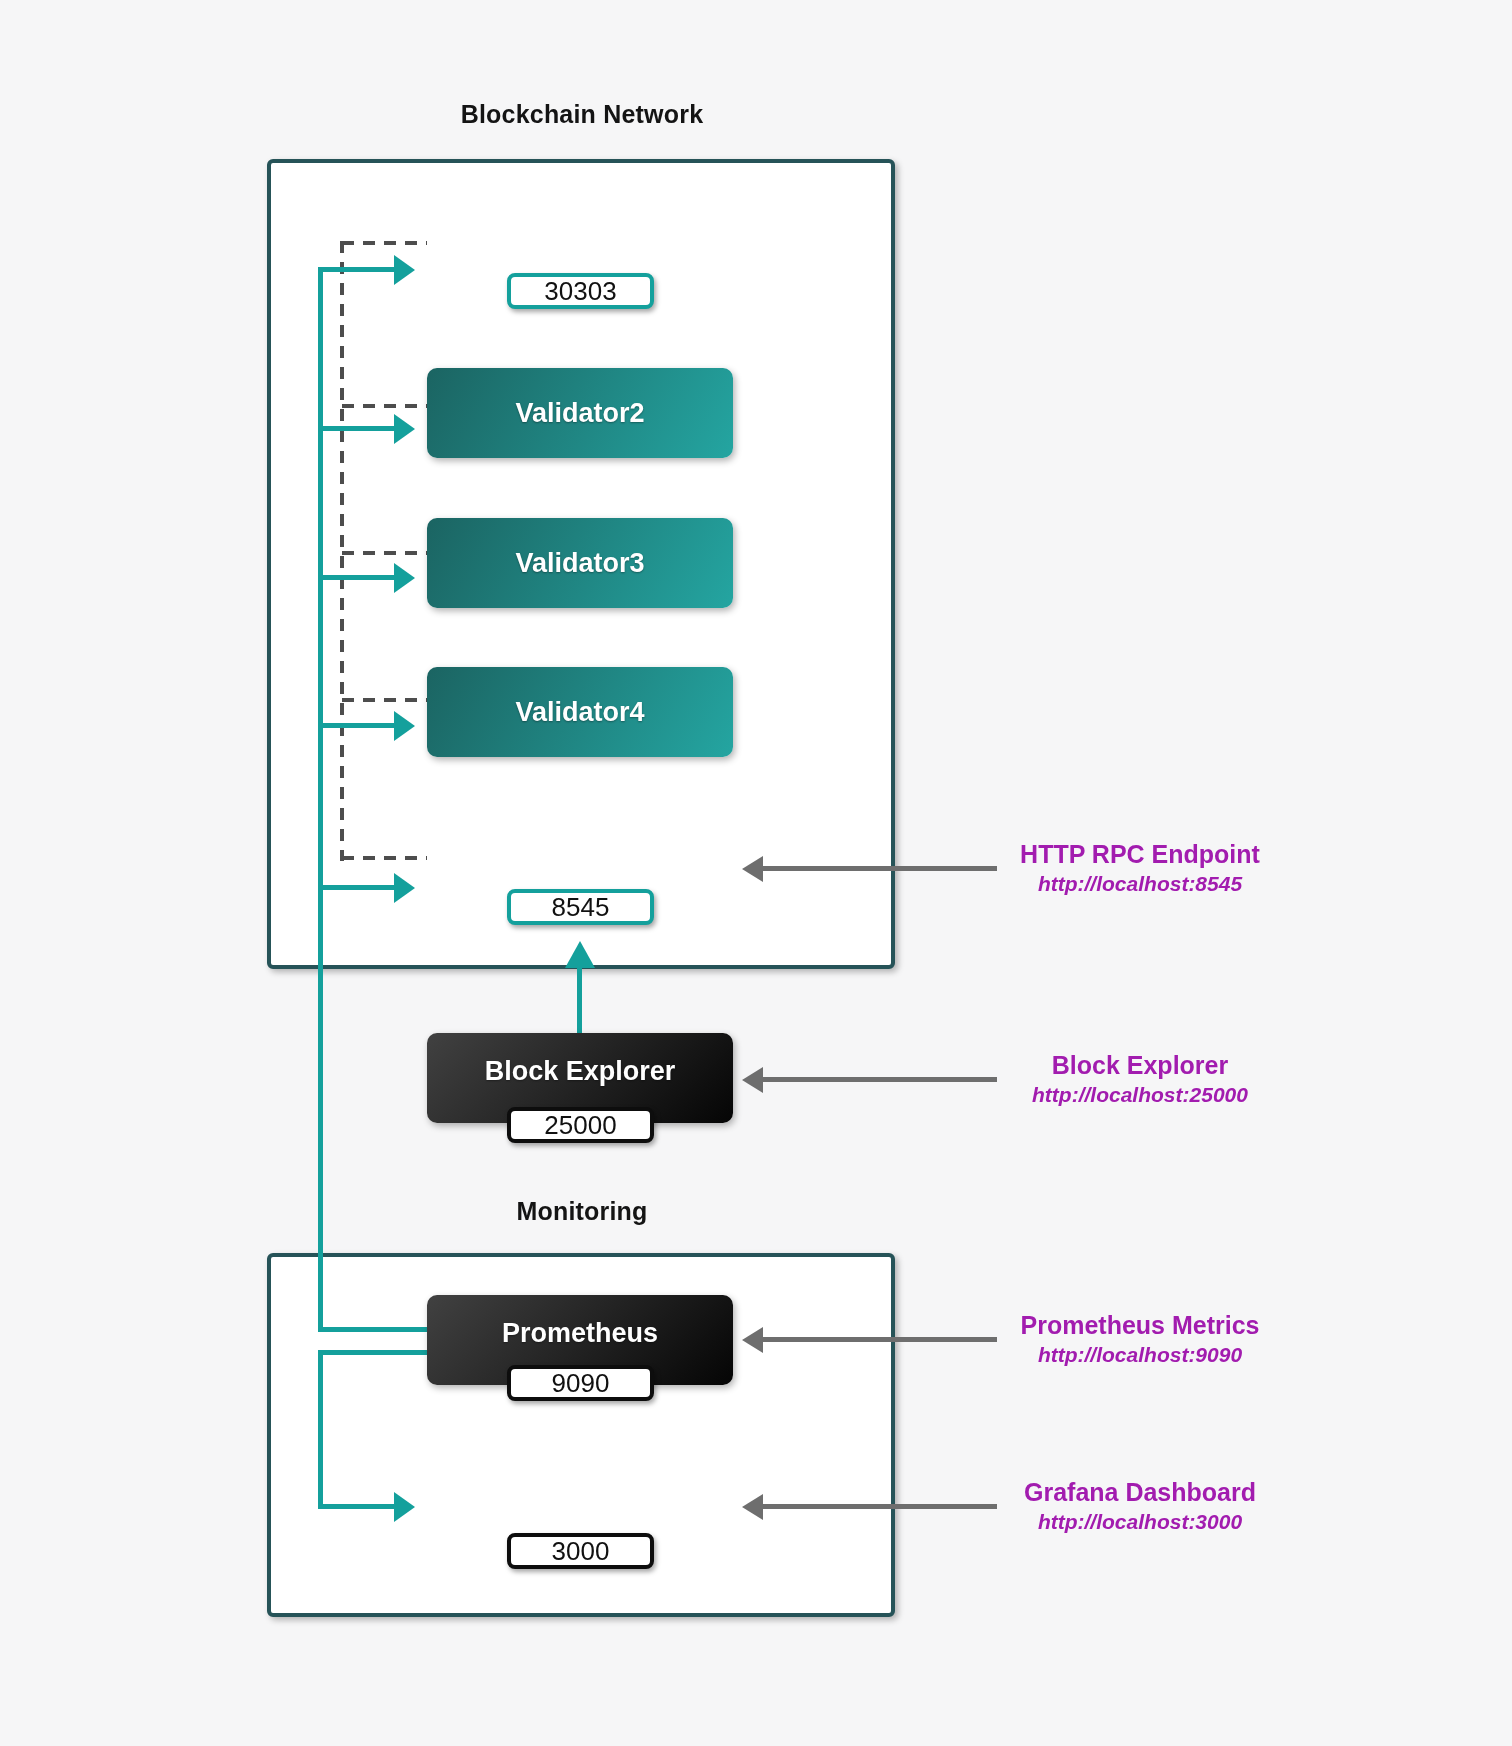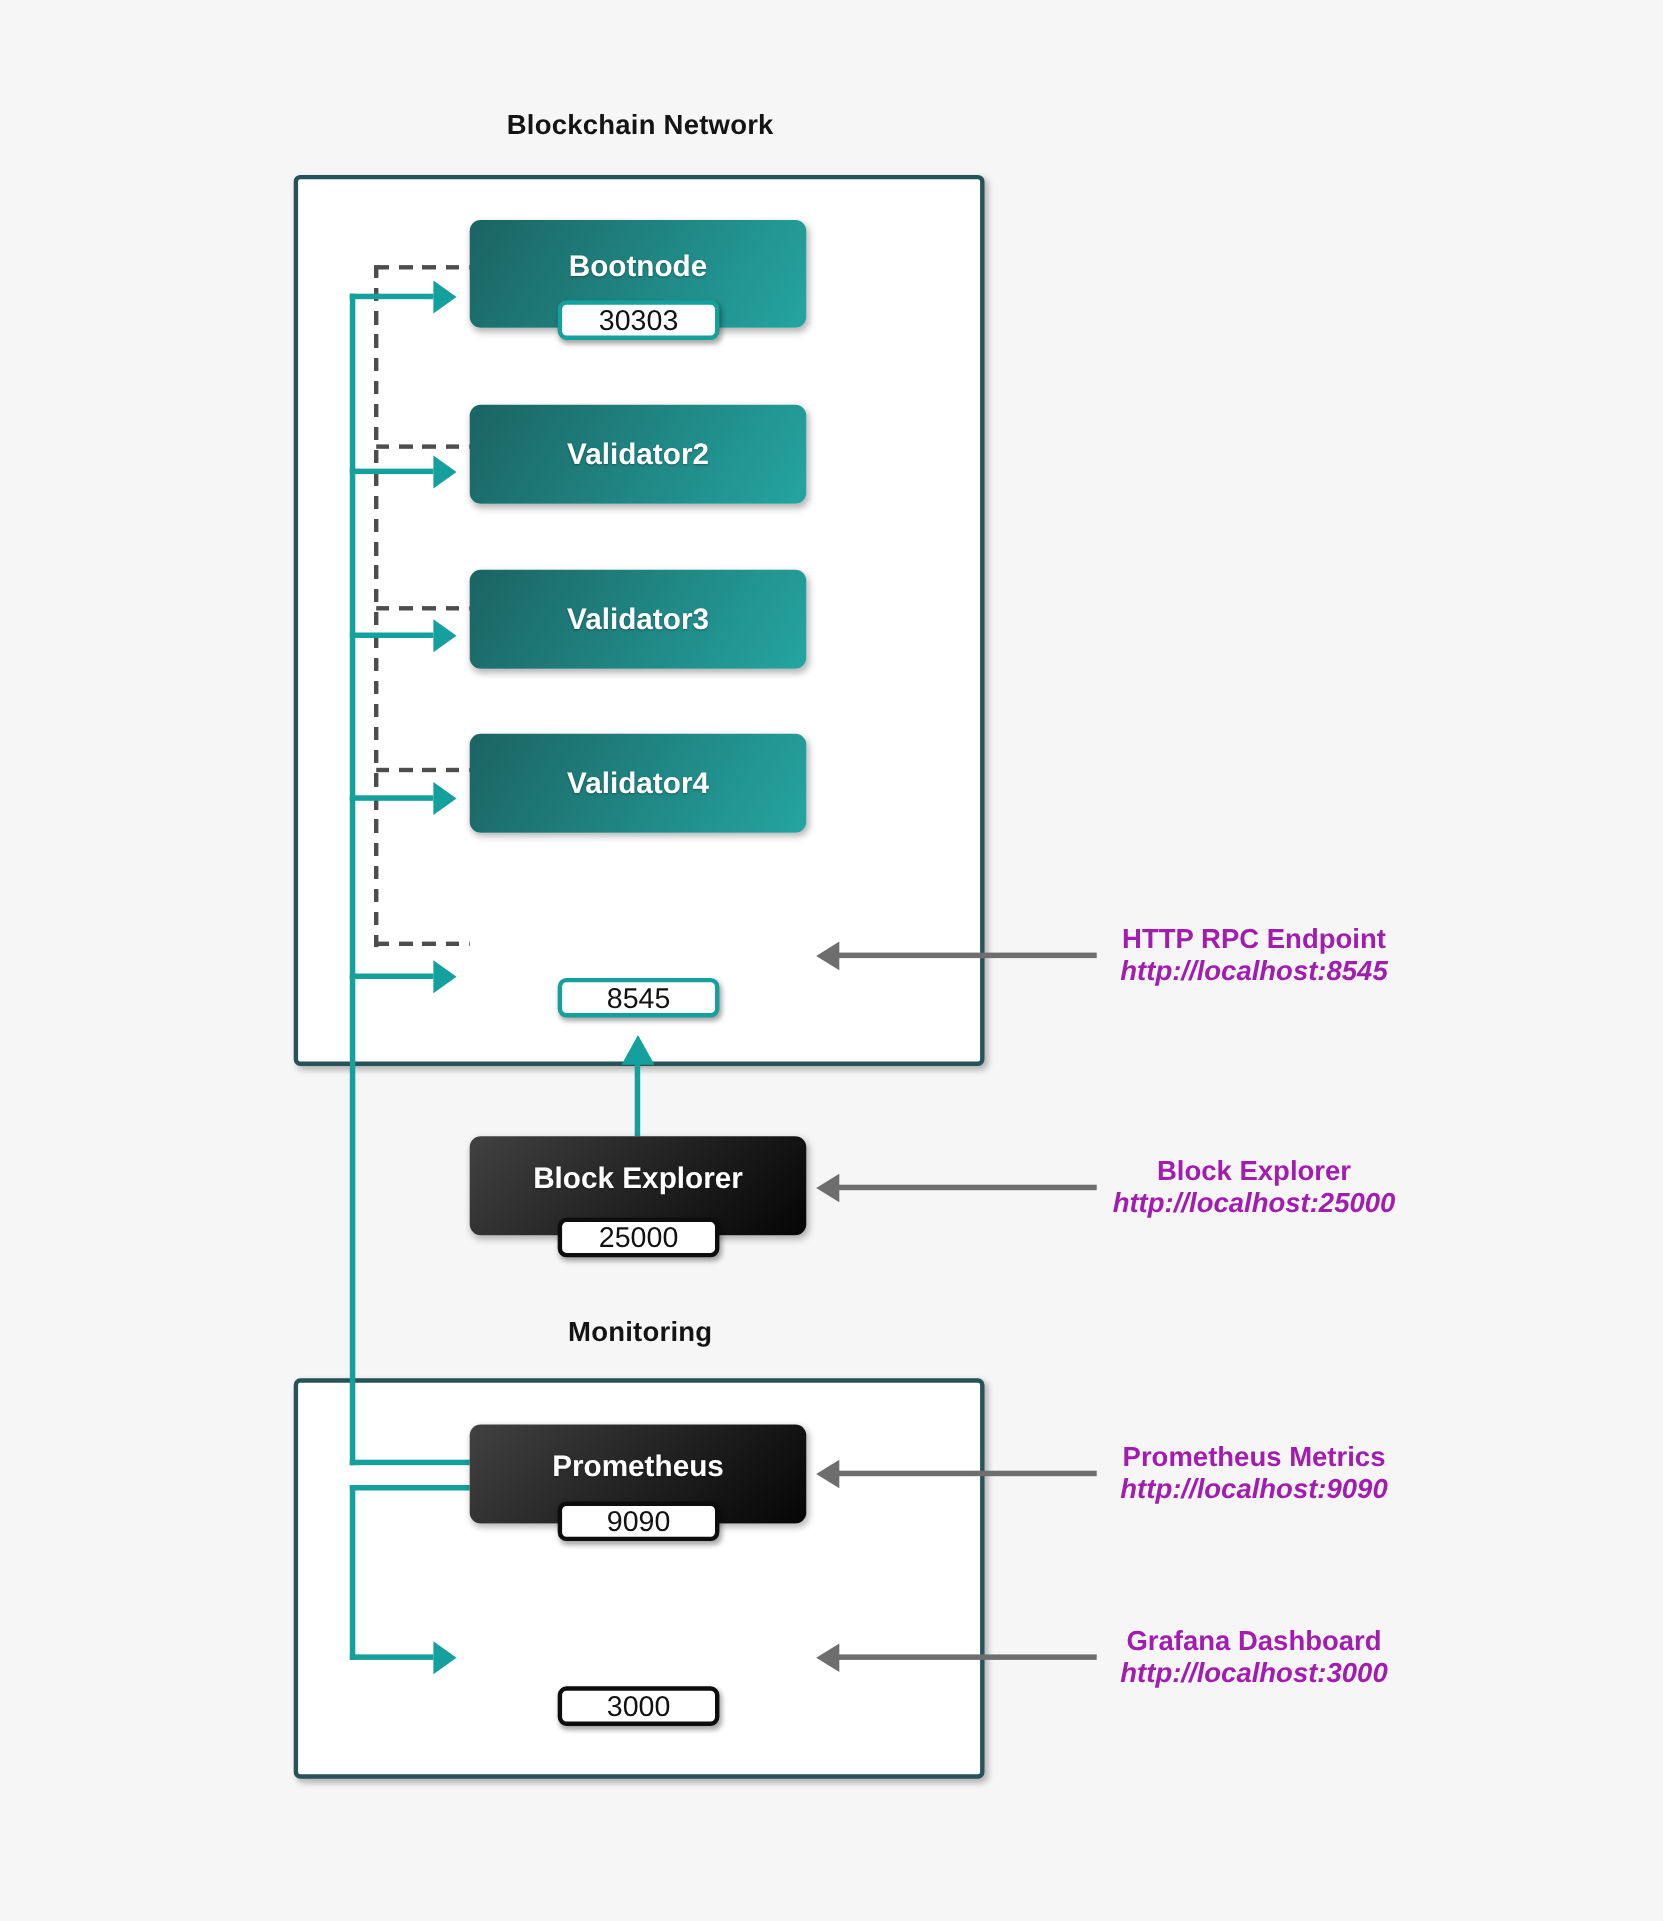--- a/index.html
+++ b/index.html
@@ -26,21 +26,21 @@
   .dash-h{height:4px;background:repeating-linear-gradient(to right,#4d4d4d 0 12px,transparent 12px 21px);}
   .arr-right{position:absolute;width:0;height:0;border-top:15px solid transparent;
           border-bottom:15px solid transparent;border-left:21px solid #14a09c;}
   .arr-up{position:absolute;width:0;height:0;border-left:15px solid transparent;
           border-right:15px solid transparent;border-bottom:27px solid #14a09c;}
   .gray-line{position:absolute;height:5px;background:#6e6e6e;}
   .arr-left-gray{position:absolute;width:0;height:0;border-top:13px solid transparent;
           border-bottom:13px solid transparent;border-right:21px solid #6e6e6e;}
   .annotation{position:absolute;left:970px;width:340px;text-align:center;color:#a21caf;}
   .annotation .ann-title{font-size:25px;font-weight:700;line-height:29px;}
-  .annotation .ann-url{font-size:25px;font-weight:700;font-style:italic;line-height:29px;}
+  .annotation .ann-url{font-size:21px;font-weight:700;font-style:italic;line-height:29px;}
 </style>
 </head>
 <body>
 
 <div class="canvas">
 
   <div class="section-title" style="left:382px;top:100px;">Blockchain Network</div>
   <div class="section-title" style="left:382px;top:1197px;">Monitoring</div>
 
   <div class="container-box" style="left:267px;top:159px;width:628px;height:810px;"></div>
@@ -73,23 +73,20 @@
   <div class="line teal-line" style="left:318px;top:1327px;width:109px;height:5px;"></div>
 
   <div class="line teal-line" style="left:318px;top:1350px;width:109px;height:5px;"></div>
   <div class="line teal-line" style="left:318px;top:1350px;width:5px;height:159px;"></div>
   <div class="line teal-line" style="left:318px;top:1504px;width:76px;height:5px;"></div>
   <div class="arr-right" style="left:394px;top:1492px;"></div>
 
   <div class="line teal-line" style="left:577px;top:966px;width:5px;height:67px;"></div>
   <div class="arr-up" style="left:565px;top:941px;"></div>
 
-  <div class="node teal has-port" style="top:200px;height:98px;">
-    <span class="node-label">Bootnode</span>
-  </div>
   <div class="node teal" style="top:368px;height:90px;">
     <span class="node-label">Validator2</span>
   </div>
   <div class="node teal" style="top:518px;height:90px;">
     <span class="node-label">Validator3</span>
   </div>
   <div class="node teal" style="top:667px;height:90px;">
     <span class="node-label">Validator4</span>
   </div>
   <div class="node dark has-port" style="top:1033px;height:90px;">

